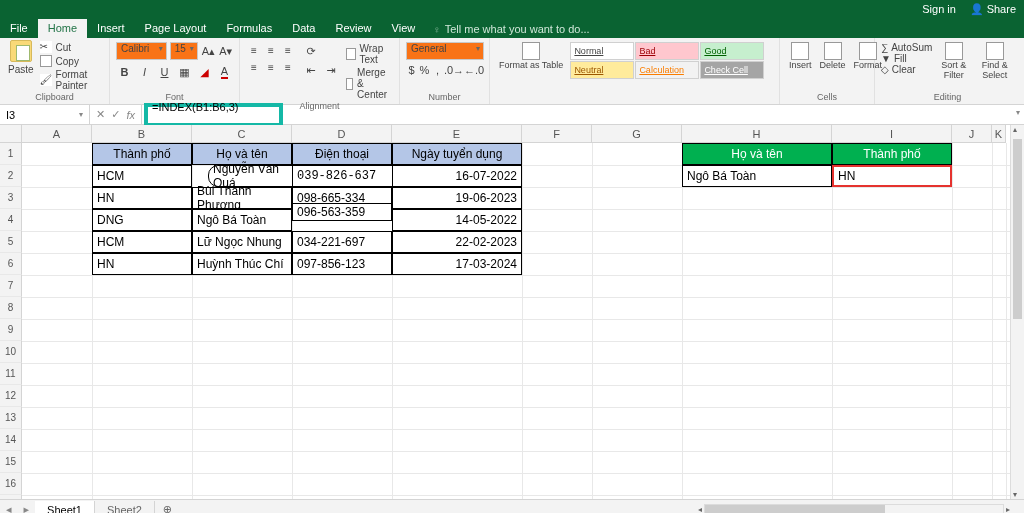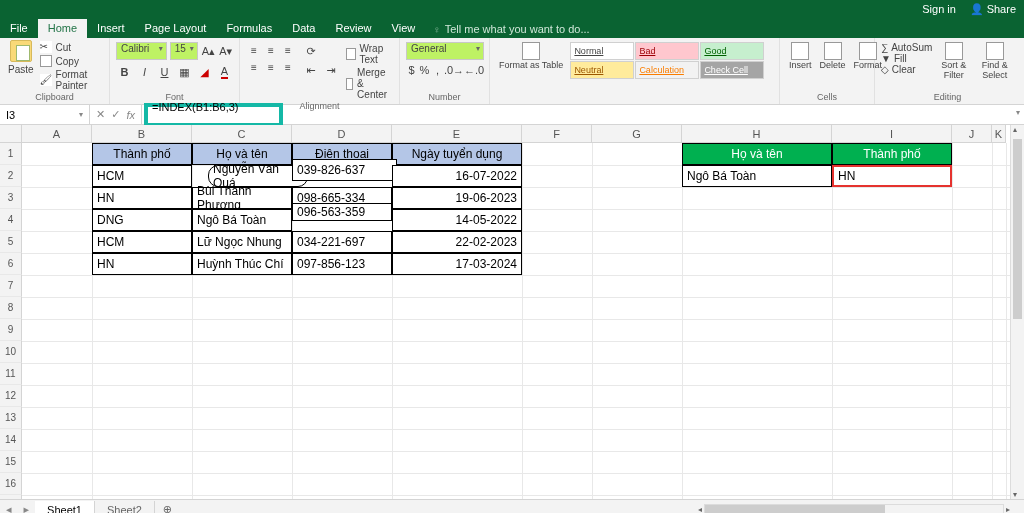--- a/index.html
+++ b/index.html
@@ -15,21 +15,21 @@
   .group { border-right: 1px solid #e1e1e1; padding: 2px 6px 0; display: flex; flex-direction: column; justify-content: space-between; }
   .group-label { text-align: center; font-size: 9px; color: #666; padding-bottom: 2px; }
   .clip-main { display: flex; gap: 4px; }
   .paste { display: flex; flex-direction: column; align-items: center; cursor: pointer; padding: 0 2px; }
   .paste .ic { width: 22px; height: 22px; background: #f9d978; border: 1px solid #d7b95b; border-radius: 2px; position: relative; }
   .paste .ic::after { content:""; position:absolute; left:5px; top:4px; width:12px; height:14px; background:#fff; border:1px solid #9fb96e; }
   .paste .lbl { font-size: 10px; margin-top: 2px; }
   .cliplist div { font-size: 10px; padding: 1px 0; cursor: pointer; display:flex; align-items:center; gap:4px; }
   .ic-sm { display:inline-block; width:12px; height:12px; border:1px solid #999; background:#fff; }
   .font-row { display:flex; gap:3px; align-items:center; }
-  .sel { border:1px solid #c8c8c8; background:#bef264; font-size:10px; height:18px; padding:0 14px 0 4px; position:relative; }
+  .sel { border:1px solid #c8c8c8; background:#f97316; font-size:10px; height:18px; padding:0 14px 0 4px; position:relative; }
   .sel::after { content:"▾"; position:absolute; right:3px; top:1px; font-size:8px; color:#666; }
   .btns { display:flex; gap:2px; }
   .rb { width:18px; height:18px; display:flex; align-items:center; justify-content:center; cursor:pointer; font-size:11px; }
   .align-grid { display:grid; grid-template-columns:repeat(3,16px); grid-template-rows:repeat(2,16px); gap:1px; }
   .align-grid div { display:flex; align-items:center; justify-content:center; font-size:10px; cursor:pointer; }
   .wrap-merge div { font-size:10px; padding:1px 0; display:flex; align-items:center; gap:4px; cursor:pointer; }
   .styles-tbl { display:grid; grid-template-columns:repeat(3, 64px); grid-template-rows:repeat(2, 18px); gap:1px; }
   .styles-tbl div { border:1px solid #d0d0d0; font-size:9px; display:flex; align-items:center; padding:0 3px;text-decoration:underline; }
   .s-normal { background:#fff; }
   .s-bad { background:#ffc7ce; color:#9c0006; }
@@ -330,21 +330,21 @@
       <div class="gridlines-h" style="top: 286px; width: 1002px;"></div>
       <div class="gridlines-h" style="top: 308px; width: 1002px;"></div>
       <div class="gridlines-h" style="top: 330px; width: 1002px;"></div>
       <div class="gridlines-h" style="top: 352px; width: 1002px;"></div>
       <div class="th tbl" style="position: absolute; left: 70px; top: 0px; width: 100px; height: 22px;">Thành phố</div>
       <div class="th tbl" style="position: absolute; left: 170px; top: 0px; width: 100px; height: 22px;">Họ và tên</div>
       <div class="th tbl" style="position: absolute; left: 270px; top: 0px; width: 100px; height: 22px;">Điện thoại</div>
       <div class="th tbl" style="position: absolute; left: 370px; top: 0px; width: 130px; height: 22px;">Ngày tuyển dụng</div>
       <div class="td tbl" style="position: absolute; left: 70px; top: 22px; width: 100px; height: 22px;">HCM</div>
       <div class="td tbl" style="position: absolute; left: 186px; top: 22px; width: 100px; height: 22px; border-radius: 10px;">Nguyễn Văn Quá</div>
-      <div class="td tbl" style="position: absolute; left: 270px; top: 16px; width: 105px; height: 22px;">039-826-637</div>
+      <div class="td tbl" style="position: absolute; left: 270px; top: 22px; width: 105px; height: 22px; font-family: Liberation Mono, monospace;">039-826-637</div>
       <div class="td tbl right" style="position: absolute; left: 370px; top: 22px; width: 130px; height: 22px;">16-07-2022</div>
       <div class="td tbl" style="position: absolute; left: 70px; top: 44px; width: 100px; height: 22px;">HN</div>
       <div class="td tbl" style="position: absolute; left: 170px; top: 44px; width: 100px; height: 22px;">Bùi Thanh Phương</div>
       <div class="td tbl" style="position: absolute; left: 270px; top: 44px; width: 100px; height: 22px;">098-665-334</div>
       <div class="td tbl right" style="position: absolute; left: 370px; top: 44px; width: 130px; height: 22px;">19-06-2023</div>
       <div class="td tbl" style="position: absolute; left: 70px; top: 66px; width: 100px; height: 22px;">DNG</div>
       <div class="td tbl" style="position: absolute; left: 170px; top: 66px; width: 100px; height: 22px;">Ngô Bá Toàn</div>
       <div class="td tbl" style="position: absolute; left: 270px; top: 60px; width: 100px; height: 18px;">096-563-359</div>
       <div class="td tbl right" style="position: absolute; left: 370px; top: 66px; width: 130px; height: 22px;">14-05-2022</div>
       <div class="td tbl" style="position: absolute; left: 70px; top: 88px; width: 100px; height: 22px;">HCM</div>

